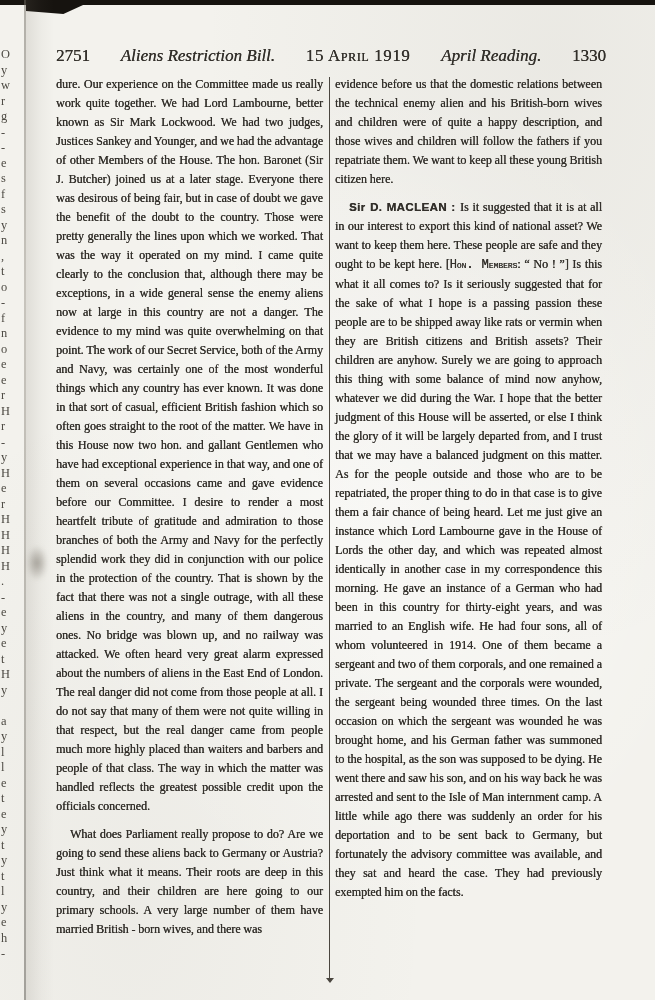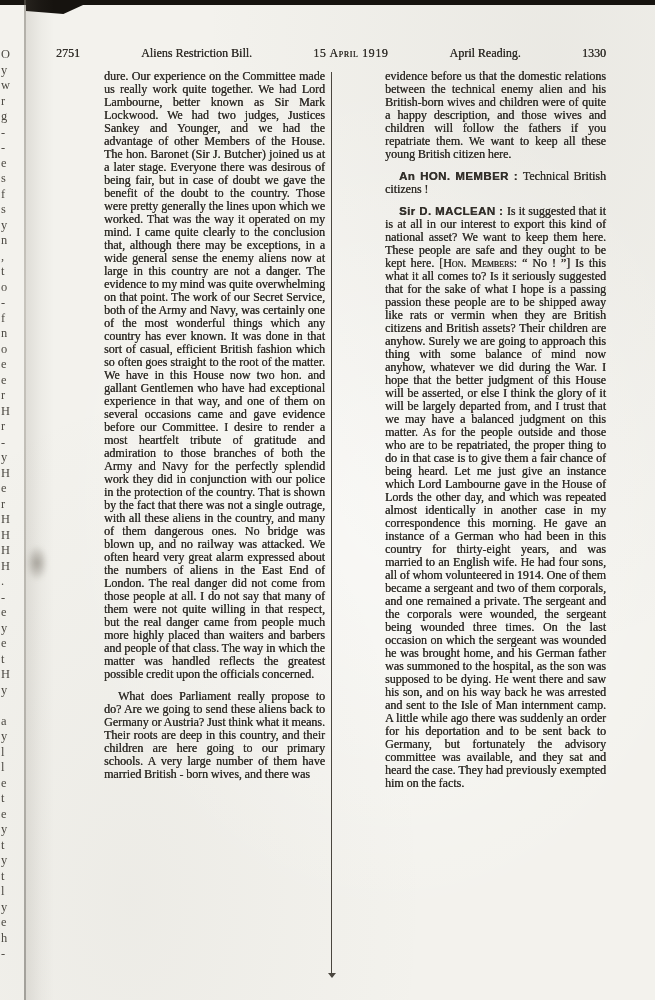--- a/index.html
+++ b/index.html
@@ -21,35 +21,35 @@
     background:linear-gradient(to right, rgba(118,112,101,.16), rgba(118,112,101,.05) 55%, transparent);}
   .fold-line{position:absolute;left:4px;top:0;bottom:0;width:2px;opacity:.5;
     background:linear-gradient(#6f6b62,#9b968c 30%,#7d7970 70%,#55524b);}
   .smudge{position:absolute;left:26px;top:545px;width:22px;height:36px;filter:blur(2px);
     background:radial-gradient(ellipse at center, rgba(108,102,92,.55), transparent 70%);}
   .fragments{position:absolute;left:-19px;top:47px;width:16px;overflow:hidden;
     font-size:12.4px;color:#4c4942;}
   .frag{height:15.5px;line-height:15.5px;}
   .page-content{position:absolute;left:56px;top:46px;right:49px;}
   .header{display:flex;justify-content:space-between;align-items:baseline;
-    font-size:12px;margin-bottom:9px;text-shadow:.2px 0 0 currentColor;}
-  .italic{text-align:right;}
+    font-size:17px;margin-bottom:9px;text-shadow:.2px 0 0 currentColor;}
+  .italic{font-style:italic;text-align:right;}
   .sc-date{font-variant:small-caps;letter-spacing:.6px;}
   .columns{display:flex;}
-  .col{width:267px;text-align:justify;font-size:12.1px;line-height:13px;
-    letter-spacing:-.05px;word-spacing:-.2px;text-shadow:.2px 0 0 currentColor;margin-left:48px;}
+  .col{width:267px;text-align:justify;font-size:12.1px;line-height:19px;
+    letter-spacing:-.05px;word-spacing:-.2px;text-shadow:.2px 0 0 currentColor;}
   .divider{width:1px;background:#4a463f;margin:2px 5px 0 6px;height:902px;position:relative;flex:none;}
   .divider::after{content:"";position:absolute;bottom:-4px;left:-3px;
     border-left:4px solid transparent;border-right:4px solid transparent;border-top:5px solid #4a463f;}
   .para{margin:0;}
   .para + .para{margin-top:9px;}
   .indent{text-indent:14px;}
   .seg-speaker{font-family:"Liberation Sans",sans-serif;font-weight:bold;
     font-size:11.5px;letter-spacing:.4px;}
-  .seg-smallcaps{font-variant:small-caps;}
+  .seg-smallcaps{font-variant:small-caps;font-family:Liberation Mono, monospace;}
 </style>
 </head>
 <body>
 
 <div class="scan">
   <div class="top-edge"></div>
   <div class="top-wedge"></div>
 
   <div class="gutter">
     <div class="fold-line"></div>
@@ -127,18 +127,17 @@
     </div>
 
     <div class="columns">
       <div class="col">
           <p class="para"><span class="seg-normal">dure.  Our experience on the Committee made us really work quite together.  We had Lord Lambourne, better known as Sir Mark Lockwood.  We had two judges, Justices Sankey and Younger, and we had the advantage of other Members of the House. The hon. Baronet (Sir J. Butcher) joined us at a later stage.  Everyone there was desirous of being fair, but in case of doubt we gave the benefit of the doubt to the country.  Those were pretty generally the lines upon which we worked.  That was the way it operated on my mind.  I came quite clearly to the conclusion that, although there may be exceptions, in a wide general sense the enemy aliens now at large in this country are not a danger. The evidence to my mind was quite overwhelming on that point.  The work of our Secret Service, both of the Army and Navy, was certainly one of the most wonderful things which any country has ever known.  It was done in that sort of casual, efficient British fashion which so often goes straight to the root of the matter.  We have in this House now two hon. and gallant Gentlemen who have had exceptional experience in that way, and one of them on several occasions came and gave evidence before our Committee.  I desire to render a most heartfelt tribute of gratitude and admiration to those branches of both the Army and Navy for the perfectly splendid work they did in conjunction with our police in the protection of the country.  That is shown by the fact that there was not a single outrage, with all these aliens in the country, and many of them dangerous ones. No bridge was blown up, and no railway was attacked.  We often heard very great alarm expressed about the numbers of aliens in the East End of London.  The real danger did not come from those people at all.  I do not say that many of them were not quite willing in that respect, but the real danger came from people much more highly placed than waiters and barbers and people of that class.  The way in which the matter was handled reflects the greatest possible credit upon the officials concerned.</span></p>
           <p class="para indent"><span class="seg-normal">What does Parliament really propose to do?  Are we going to send these aliens back to Germany or Austria?  Just think what it means.  Their roots are deep in this country, and their children are here going to our primary schools.  A very large number of them have married British - born wives, and there was</span></p>
         </div>
       <div class="divider"></div>
       <div class="col">
           <p class="para"><span class="seg-normal">evidence before us that the domestic relations between the technical enemy alien and his British-born wives and children were of quite a happy description, and those wives and children will follow the fathers if you repatriate them.  We want to keep all these young British citizen here.</span></p>
-          <p class="para indent"><span class="seg-speaker">An HON. MEMBER : </span><span class="seg-normal">Technical British citizens !</span></p>
           <p class="para indent"><span class="seg-speaker">Sir D. MACLEAN : </span><span class="seg-normal">Is it suggested that it is at all in our interest to export this kind of national asset?  We want to keep them here.  These people are safe and they ought to be kept here.  [</span><span class="seg-smallcaps">Hon. Members</span><span class="seg-normal">: “ No ! ”]  Is this what it all comes to?  Is it seriously suggested that for the sake of what I hope is a passing passion these people are to be shipped away like rats or vermin when they are British citizens and British assets?  Their children are anyhow.  Surely we are going to approach this thing with some balance of mind now anyhow, whatever we did during the War. I hope that the better judgment of this House will be asserted, or else I think the glory of it will be largely departed from, and I trust that we may have a balanced judgment on this matter.  As for the people outside and those who are to be repatriated, the proper thing to do in that case is to give them a fair chance of being heard.  Let me just give an instance which Lord Lambourne gave in the House of Lords the other day, and which was repeated almost identically in another case in my correspondence this morning. He gave an instance of a German who had been in this country for thirty-eight years, and was married to an English wife.  He had four sons, all of whom volunteered in 1914.  One of them became a sergeant and two of them corporals, and one remained a private.  The sergeant and the corporals were wounded, the sergeant being wounded three times.  On the last occasion on which the sergeant was wounded he was brought home, and his German father was summoned to the hospital, as the son was supposed to be dying.  He went there and saw his son, and on his way back he was arrested and sent to the Isle of Man internment camp. A little while ago there was suddenly an order for his deportation and to be sent back to Germany, but fortunately the advisory committee was available, and they sat and heard the case.  They had previously exempted him on the facts.</span></p>
         </div>
     </div>
   </div>
 </div>
 
 </body></html>

